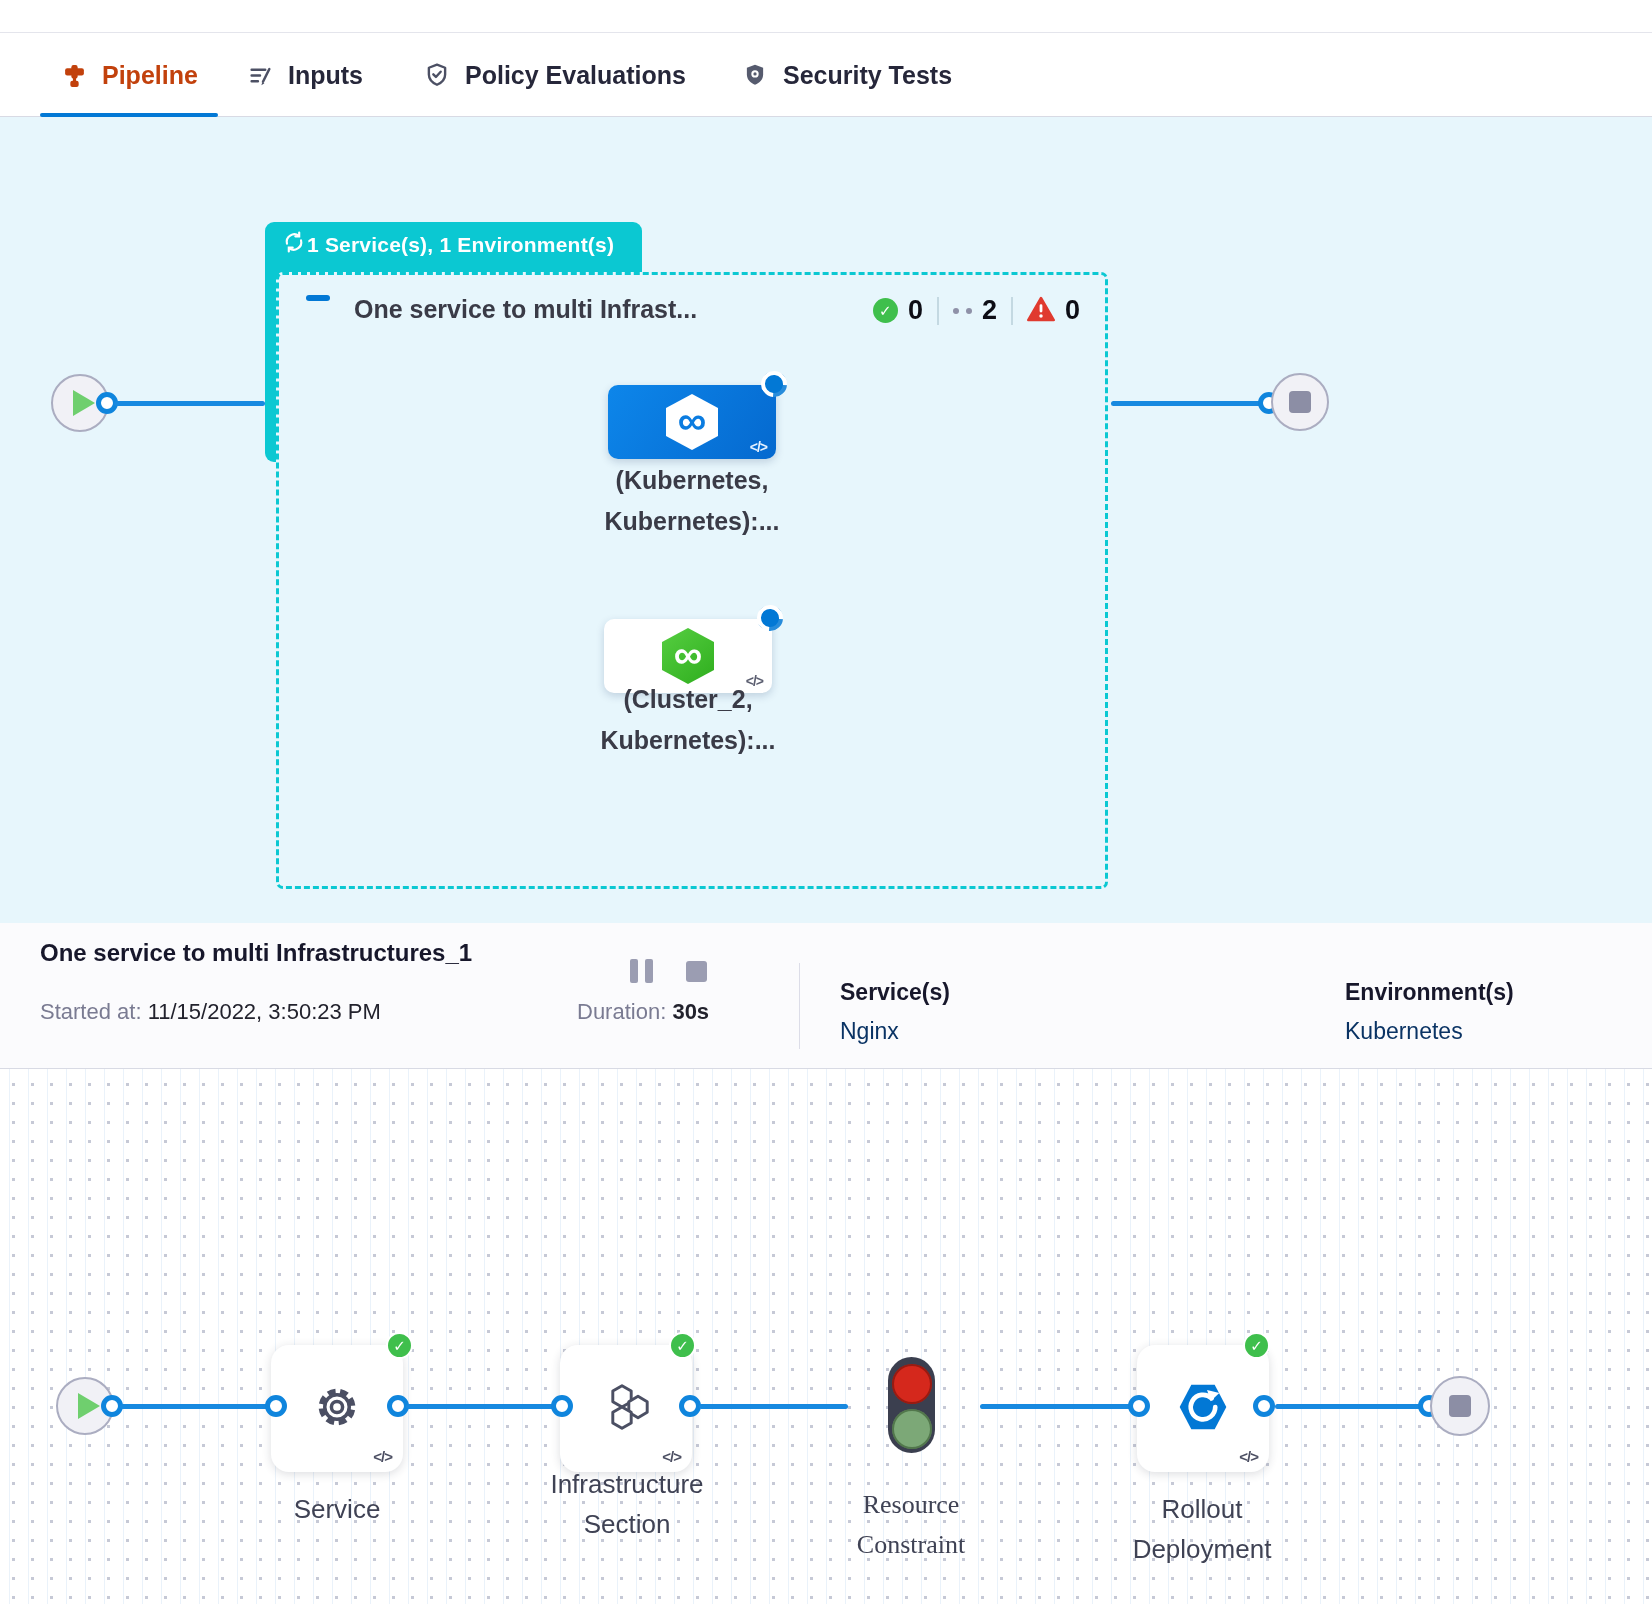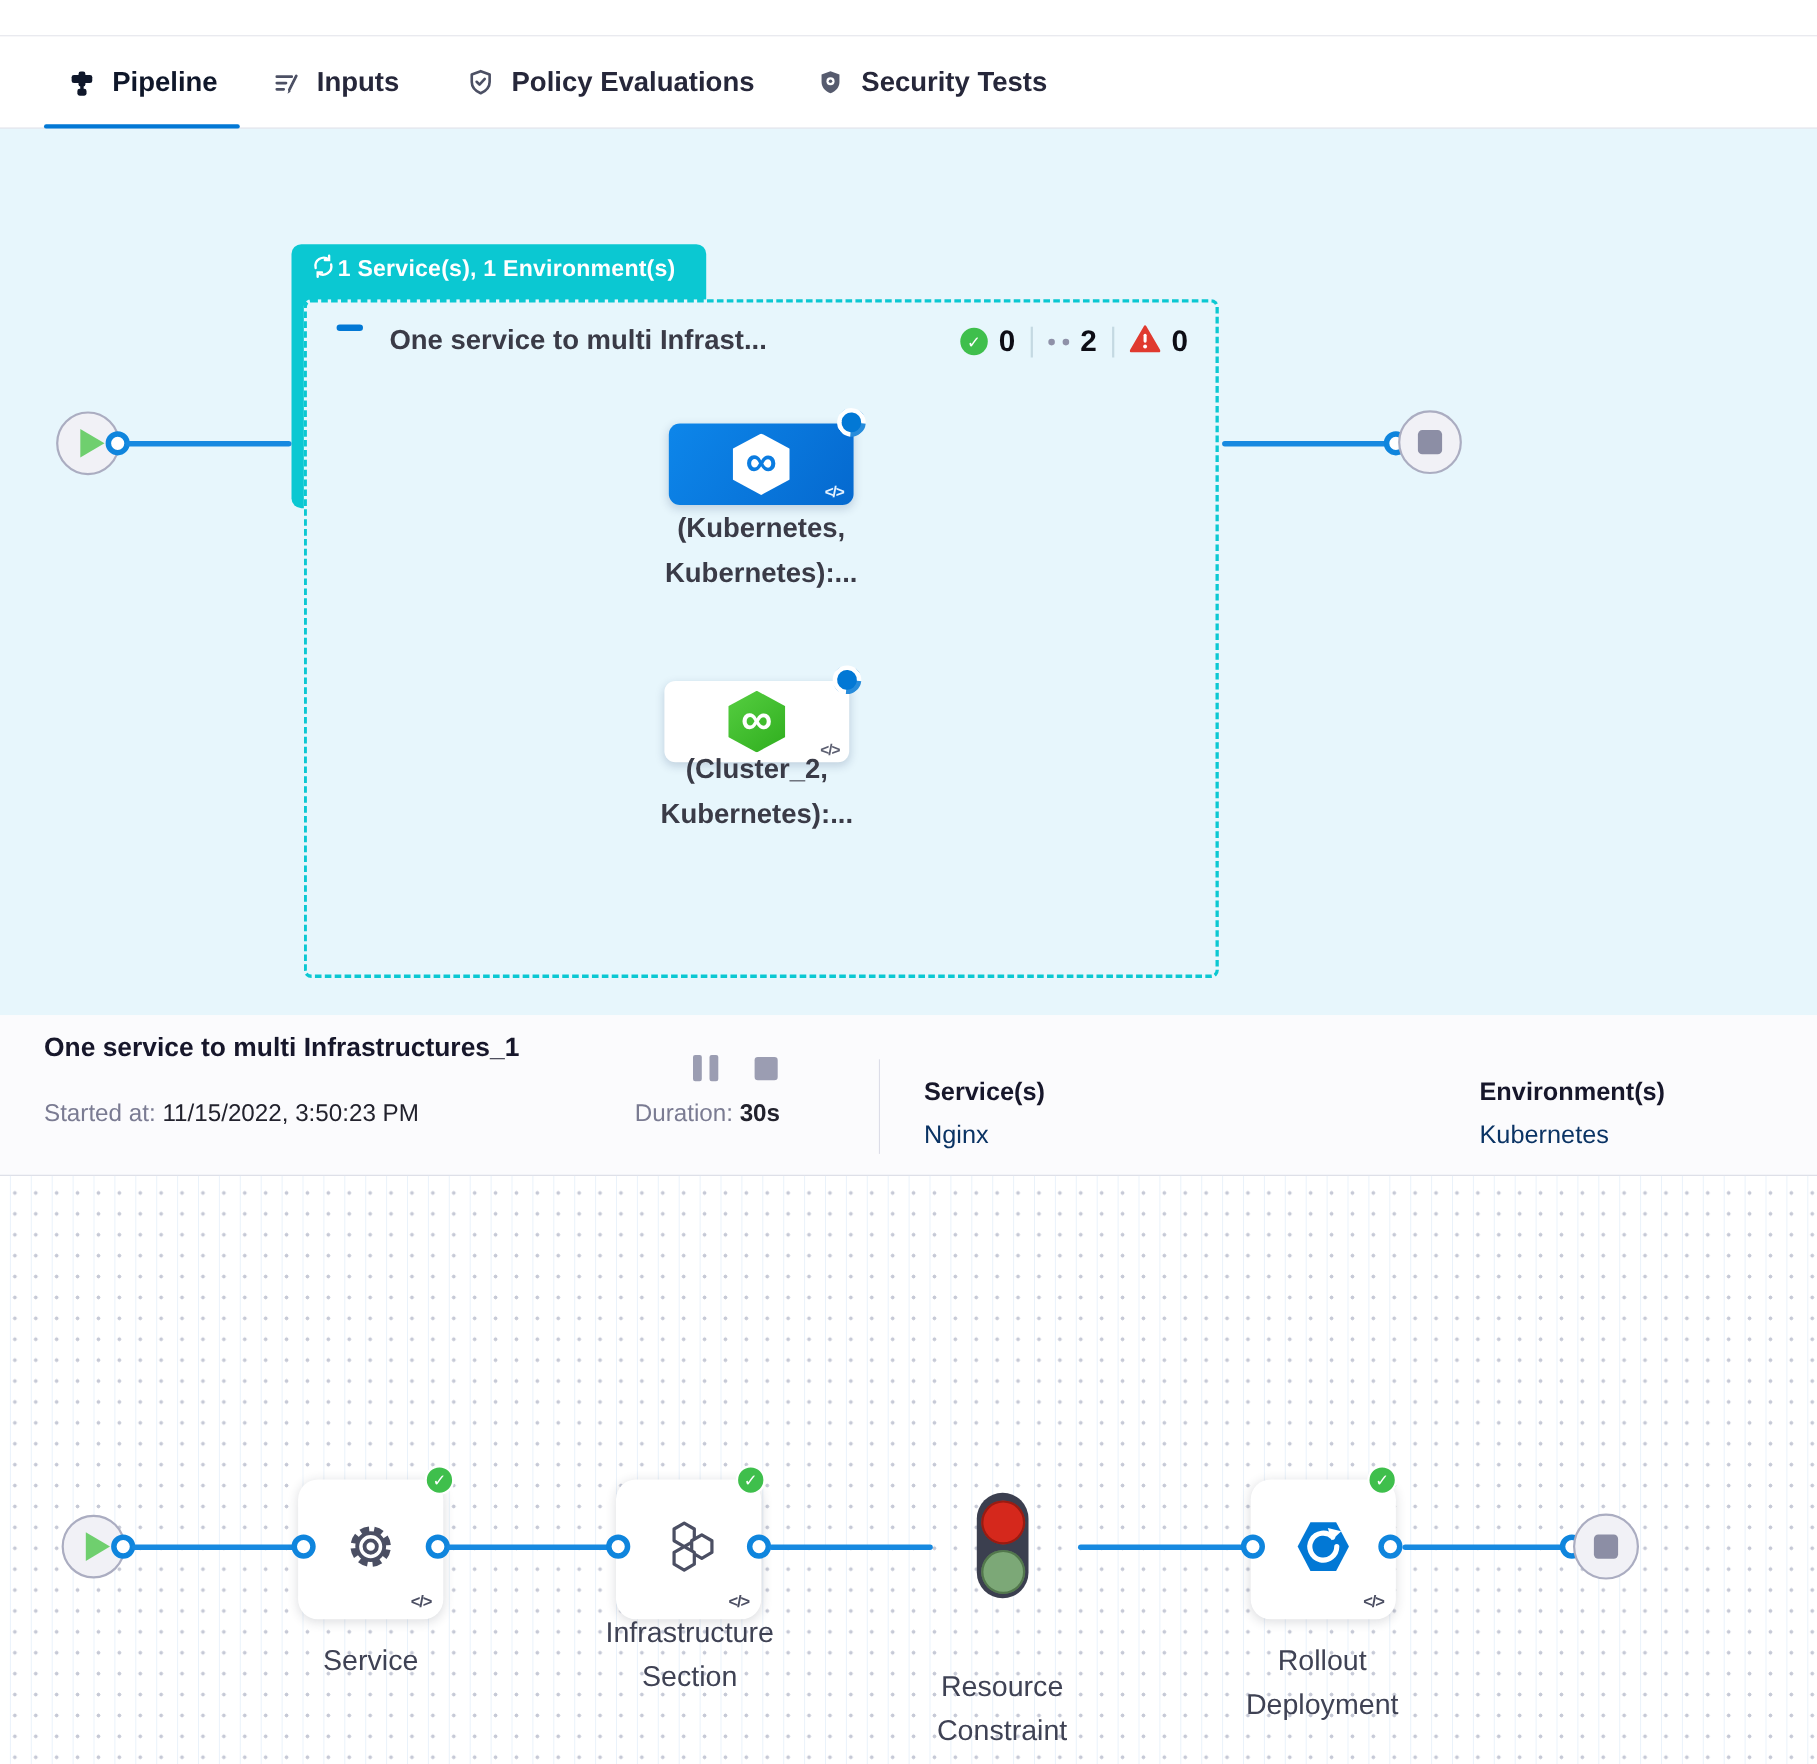--- a/index.html
+++ b/index.html
@@ -9,21 +9,21 @@
     font-family:"Liberation Sans","DejaVu Sans",sans-serif;
     background:#ffffff; color:#22222d;
   }
   .abs { position:absolute; }
 
   
   .topstrip { left:0; top:0; width:1652px; height:33px; background:#fff; border-bottom:1px solid #e4e5ec; }
   .tabbar { left:0; top:34px; width:1652px; height:83px; background:#fff; border-bottom:1px solid #d8dae4; }
   .tab { position:absolute; top:0; height:100%; display:flex; align-items:center; gap:15px;
          font-size:25px; font-weight:600; color:#26273a; cursor:pointer; }
-  .tab.active { color:#0f172a; }
+  .tab.active { color:#c2410c; }
   .tab svg { display:block; }
   .tab-underline { position:absolute; left:40px; top:79px; width:178px; height:4px; background:#0278d5; border-radius:3px; }
 
   
   .graph { left:0; top:117px; width:1652px; height:806px; background:#e7f6fc; }
 
   .roundnode { position:absolute; width:58px; height:58px; border-radius:50%;
     background:#f1f1f6; border:2px solid #abadc1; display:flex; align-items:center; justify-content:center; }
   .play-tri { width:0; height:0; border-left:22px solid #6fcf6e; border-top:13px solid transparent; border-bottom:13px solid transparent; margin-left:7px; }
   .stop-sq { width:22px; height:22px; background:#8c8ea5; border-radius:4px; }
@@ -304,21 +304,21 @@
   <div class="step-label" style="left:517px; top:395px;text-align:center;">
     <div>Infrastructure</div>
     <div>Section</div>
   </div>
   <div class="seg" style="left:699px; top:335px; width:149px;"></div>
 
   <div class="traffic">
     <span class="red"></span>
     <span class="green"></span>
   </div>
-  <div class="step-label" style="left:801px; top:444px;">
+  <div class="step-label" style="left:801px; top:416px;font-family:Liberation Serif, serif;">
     <div>Resource</div>
     <div>Constraint</div>
   </div>
   <div class="seg" style="left:980px; top:335px; width:157px;"></div>
 
   <div class="step-card" style="left:1137px; top:276px;">
     <span>
       <svg width="56" height="56" viewBox="0 0 48 48">
         <polygon points="14,5 34,5 44,24 34,43 14,43 4,24" fill="#0278d5"></polygon>
         <path d="M31.4 16.6 A10.5 10.5 0 1 0 34.5 24" stroke="#ffffff" stroke-width="4" fill="none" stroke-linecap="round"></path>

